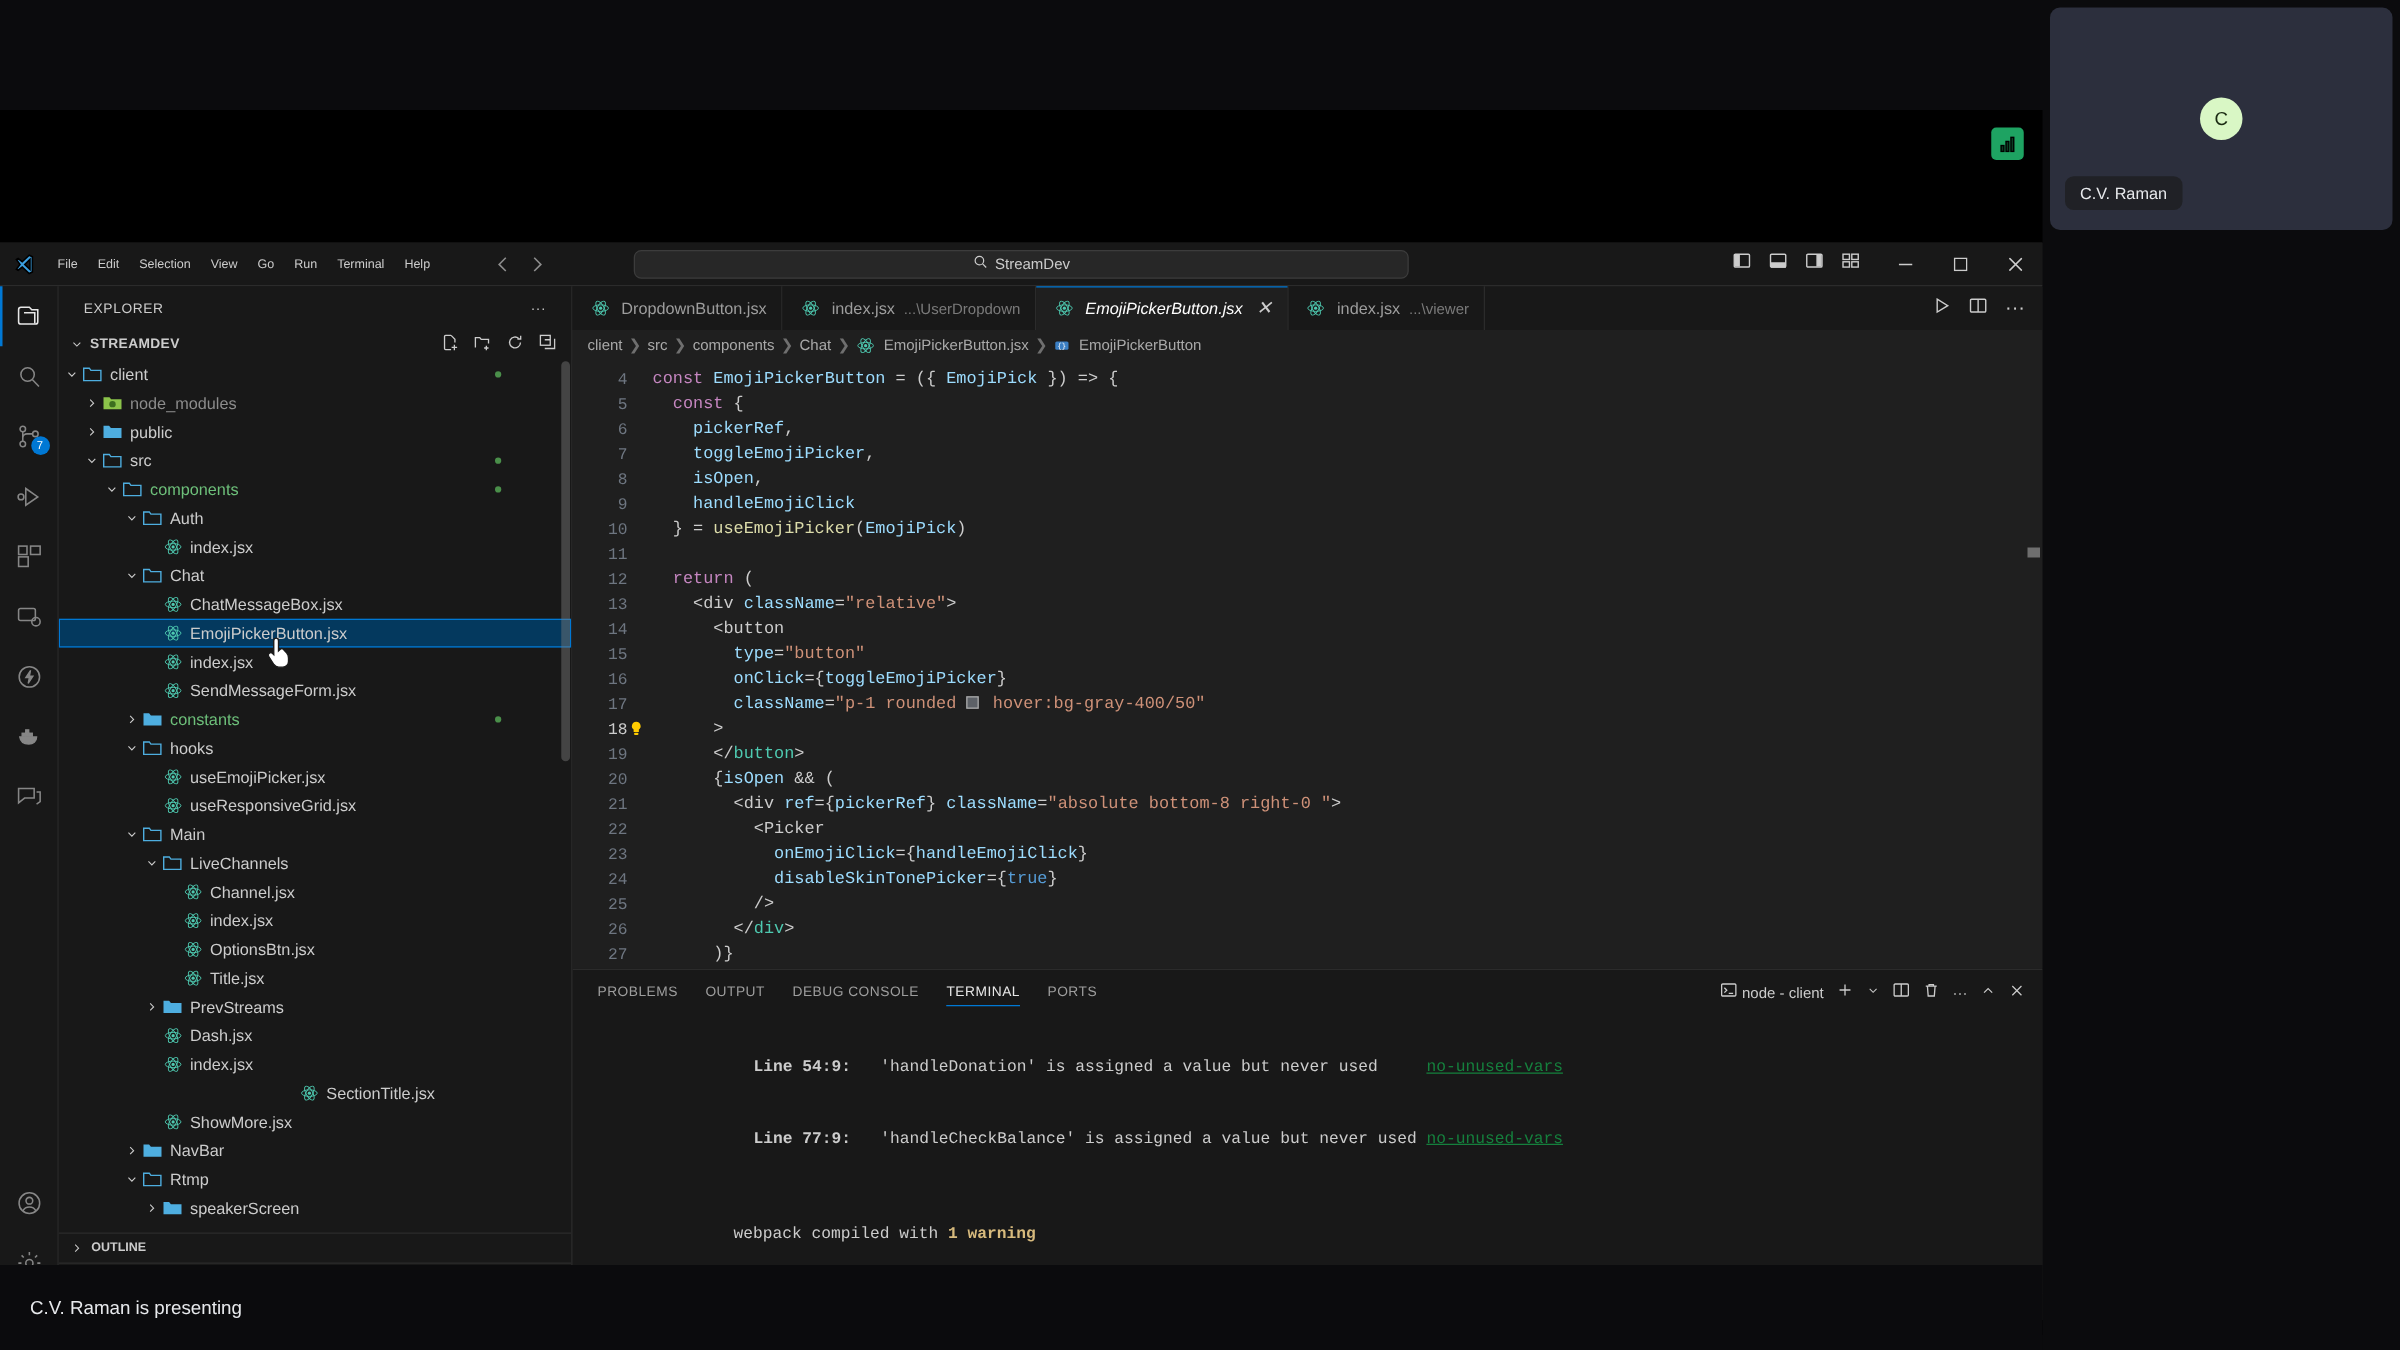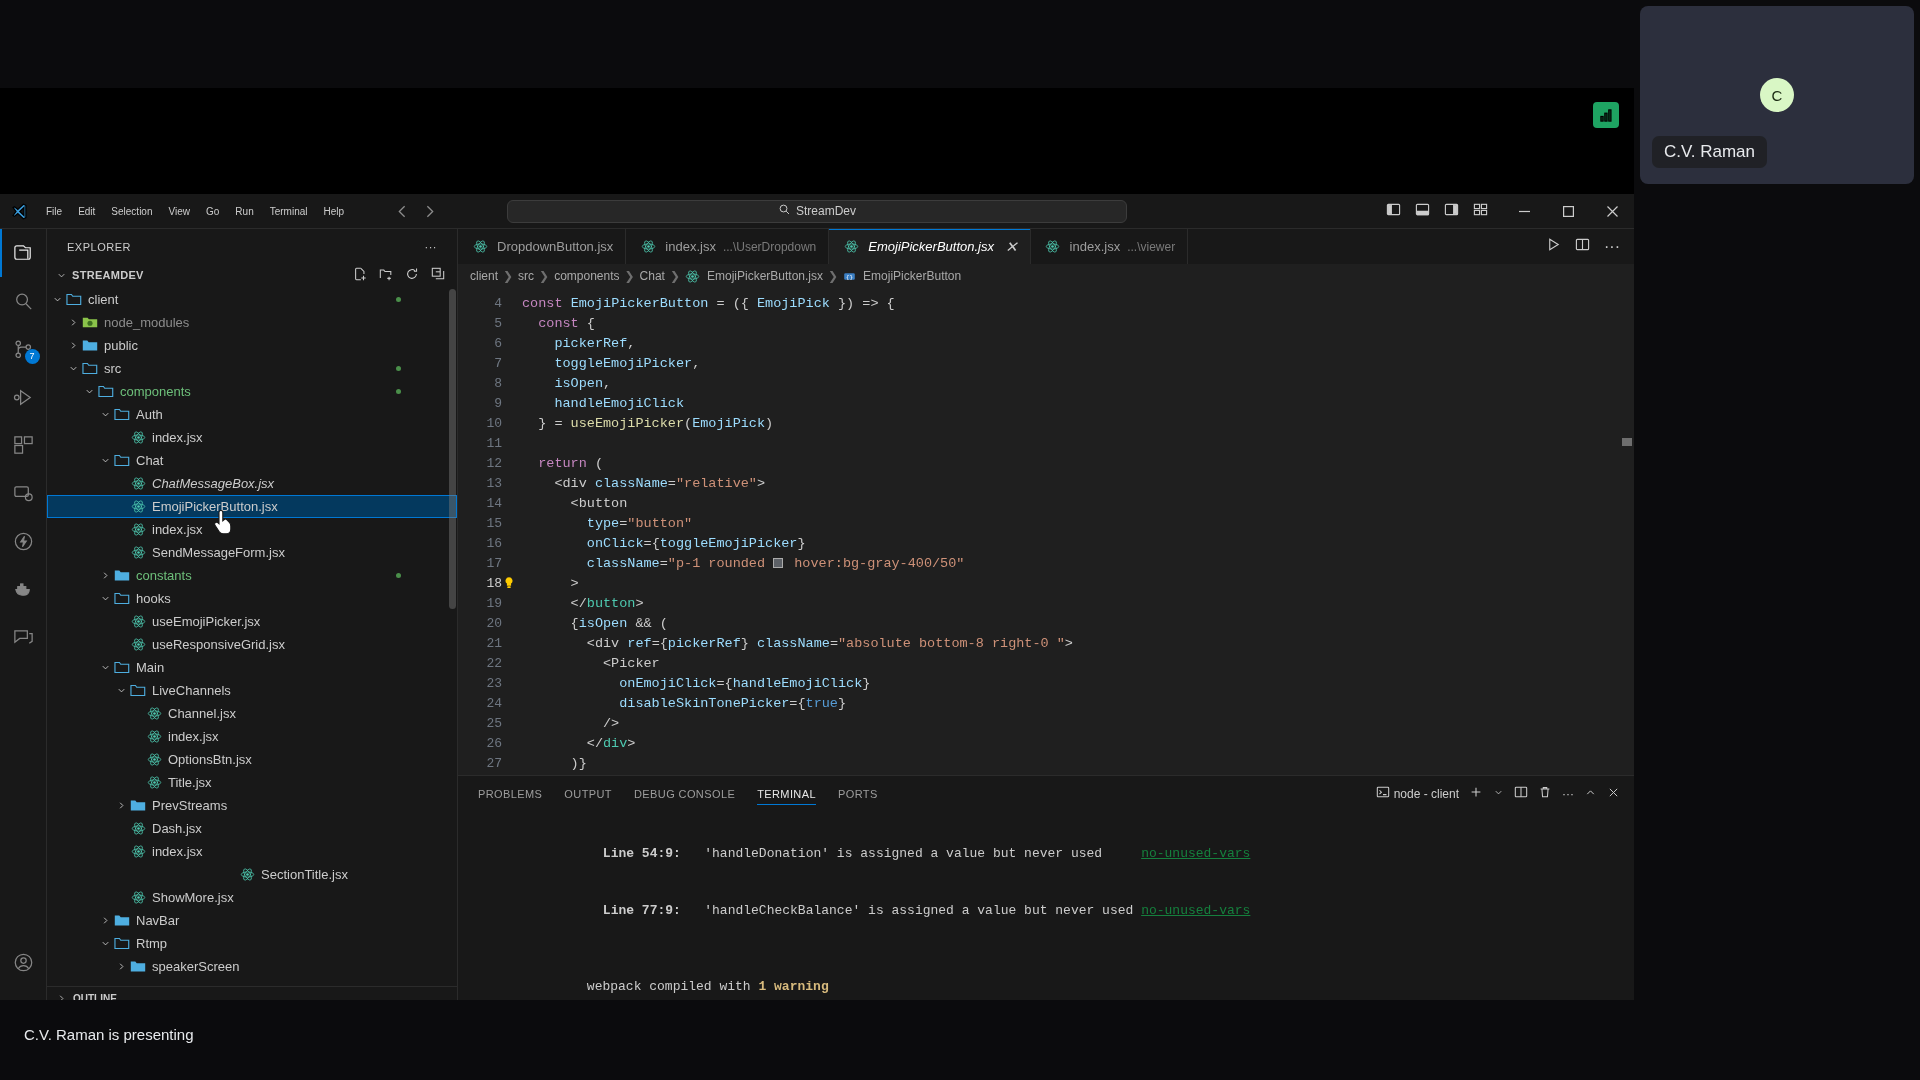--- a/index.html
+++ b/index.html
@@ -58,31 +58,31 @@
     background: #d9f7c5;
     color: #1a2a12;
     font-size: 15px;
     display: flex; align-items: center; justify-content: center;
   }
   .presenter-name {
     position: absolute;
     left: 12px; bottom: 16px;
     background: rgba(32,33,36,0.92);
     color: #e8eaed;
-    font-size: 17px;
+    font-size: 13px;
     padding: 6px 12px;
     border-radius: 7px;
     white-space: nowrap;
     margin-top: 15px;
   }
 
   
   .presenting-banner {
     position: absolute;
-    left: 0; bottom: 12px;
+    left: 0; bottom: 0;
     width: 1634px; height: 68px;
     background: #0b0b0d;
     display: flex; align-items: center;
     padding-left: 24px;
   }
   .presenting-banner span { color: #e8eaed; font-size: 15px; }
 
   
   .titlebar {
     height: 35px; flex: 0 0 35px;
@@ -592,21 +592,21 @@
                     <path d="M4 6l4 4 4-4" stroke="#cccccc" stroke-width="1.3" fill="none"></path>
                   </svg>
                 </span>
                 <span class="fi">
                   <svg width="16" height="15" viewBox="0 0 20 18">
                     <path d="M1.2 15.2V2.8h5.6L8.4 5h10v10.2z" fill="none" stroke="#4eaee0" stroke-width="1.4"></path>
                   </svg>
                 </span>
                 <span class="fname">Chat</span>
               </div>
-              <div class="row" style="padding-left: 68px; font-style: italic;">
+              <div class="row" style="padding-left: 68px;">
                 <span class="twisty"></span>
                 <span class="fi">
                   <svg width="15" height="15" viewBox="0 0 24 24">
                     <circle cx="12" cy="12" r="2.1" fill="#4ec9b0" stroke="none"></circle>
                     <ellipse cx="12" cy="12" rx="10" ry="4.2" stroke="#4ec9b0" stroke-width="1.2"></ellipse>
                     <ellipse cx="12" cy="12" rx="10" ry="4.2" stroke="#4ec9b0" stroke-width="1.2" transform="rotate(60 12 12)"></ellipse>
                     <ellipse cx="12" cy="12" rx="10" ry="4.2" stroke="#4ec9b0" stroke-width="1.2" transform="rotate(120 12 12)"></ellipse>
                   </svg>
                 </span>
                 <span class="fname">ChatMessageBox.jsx</span>

